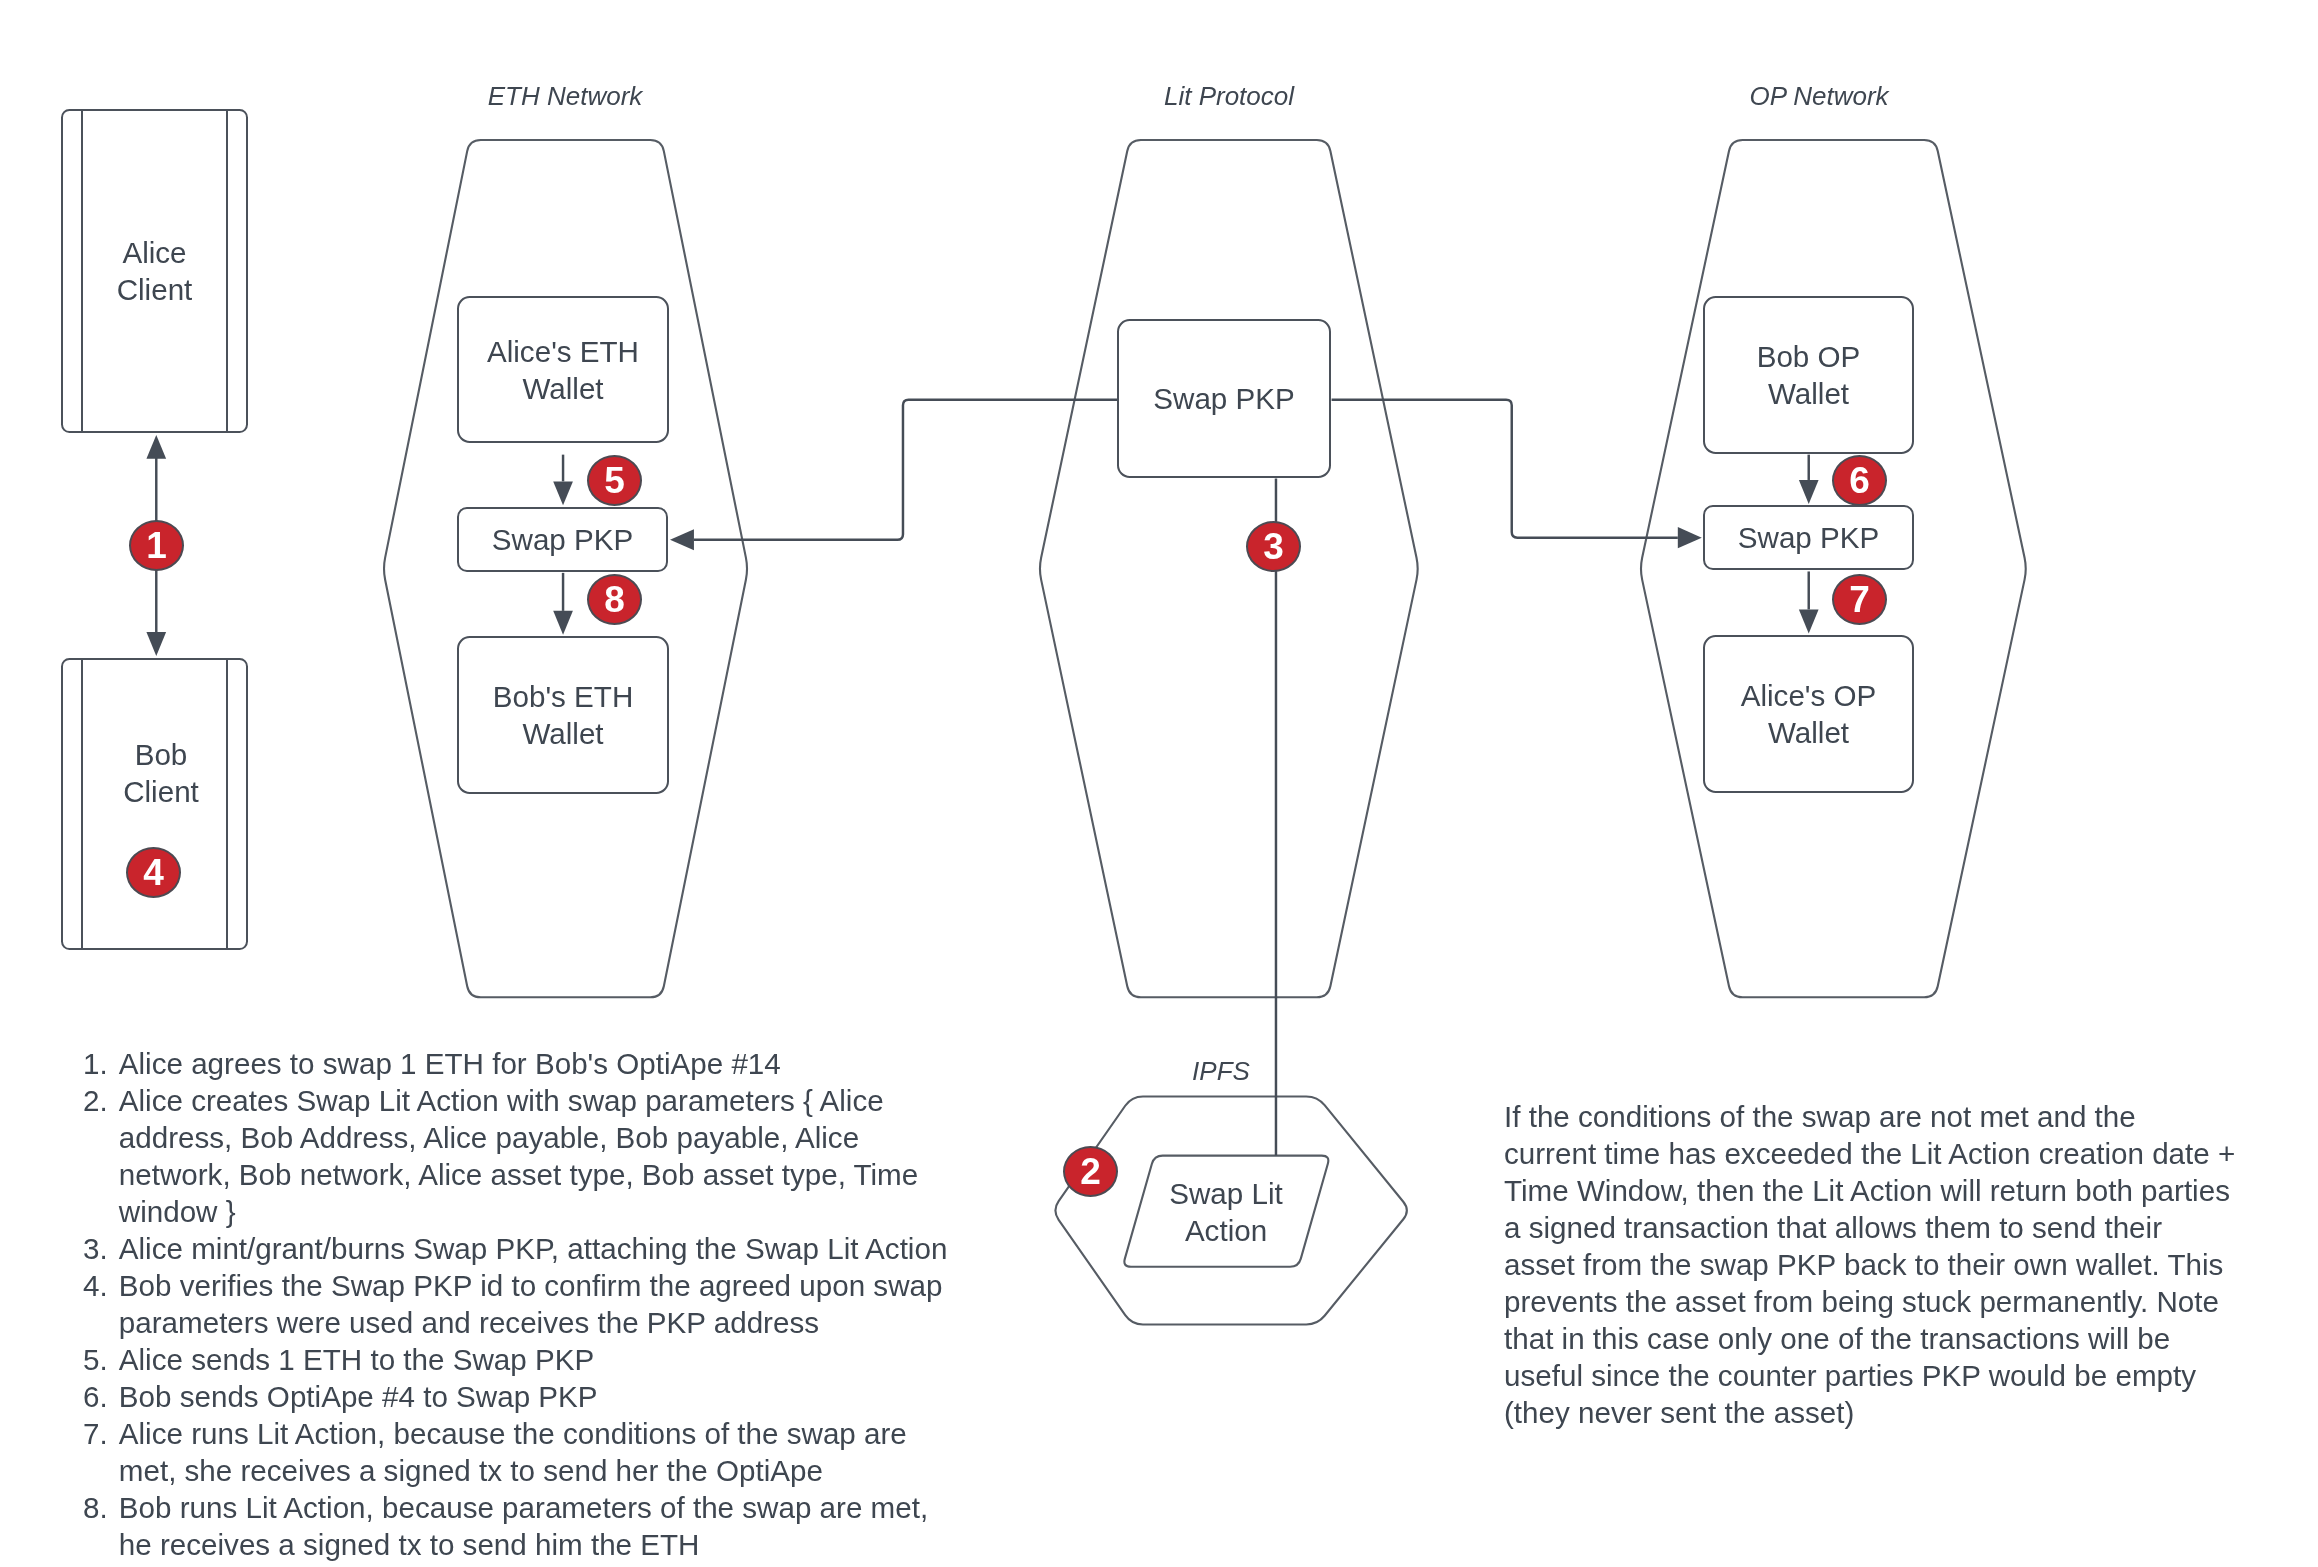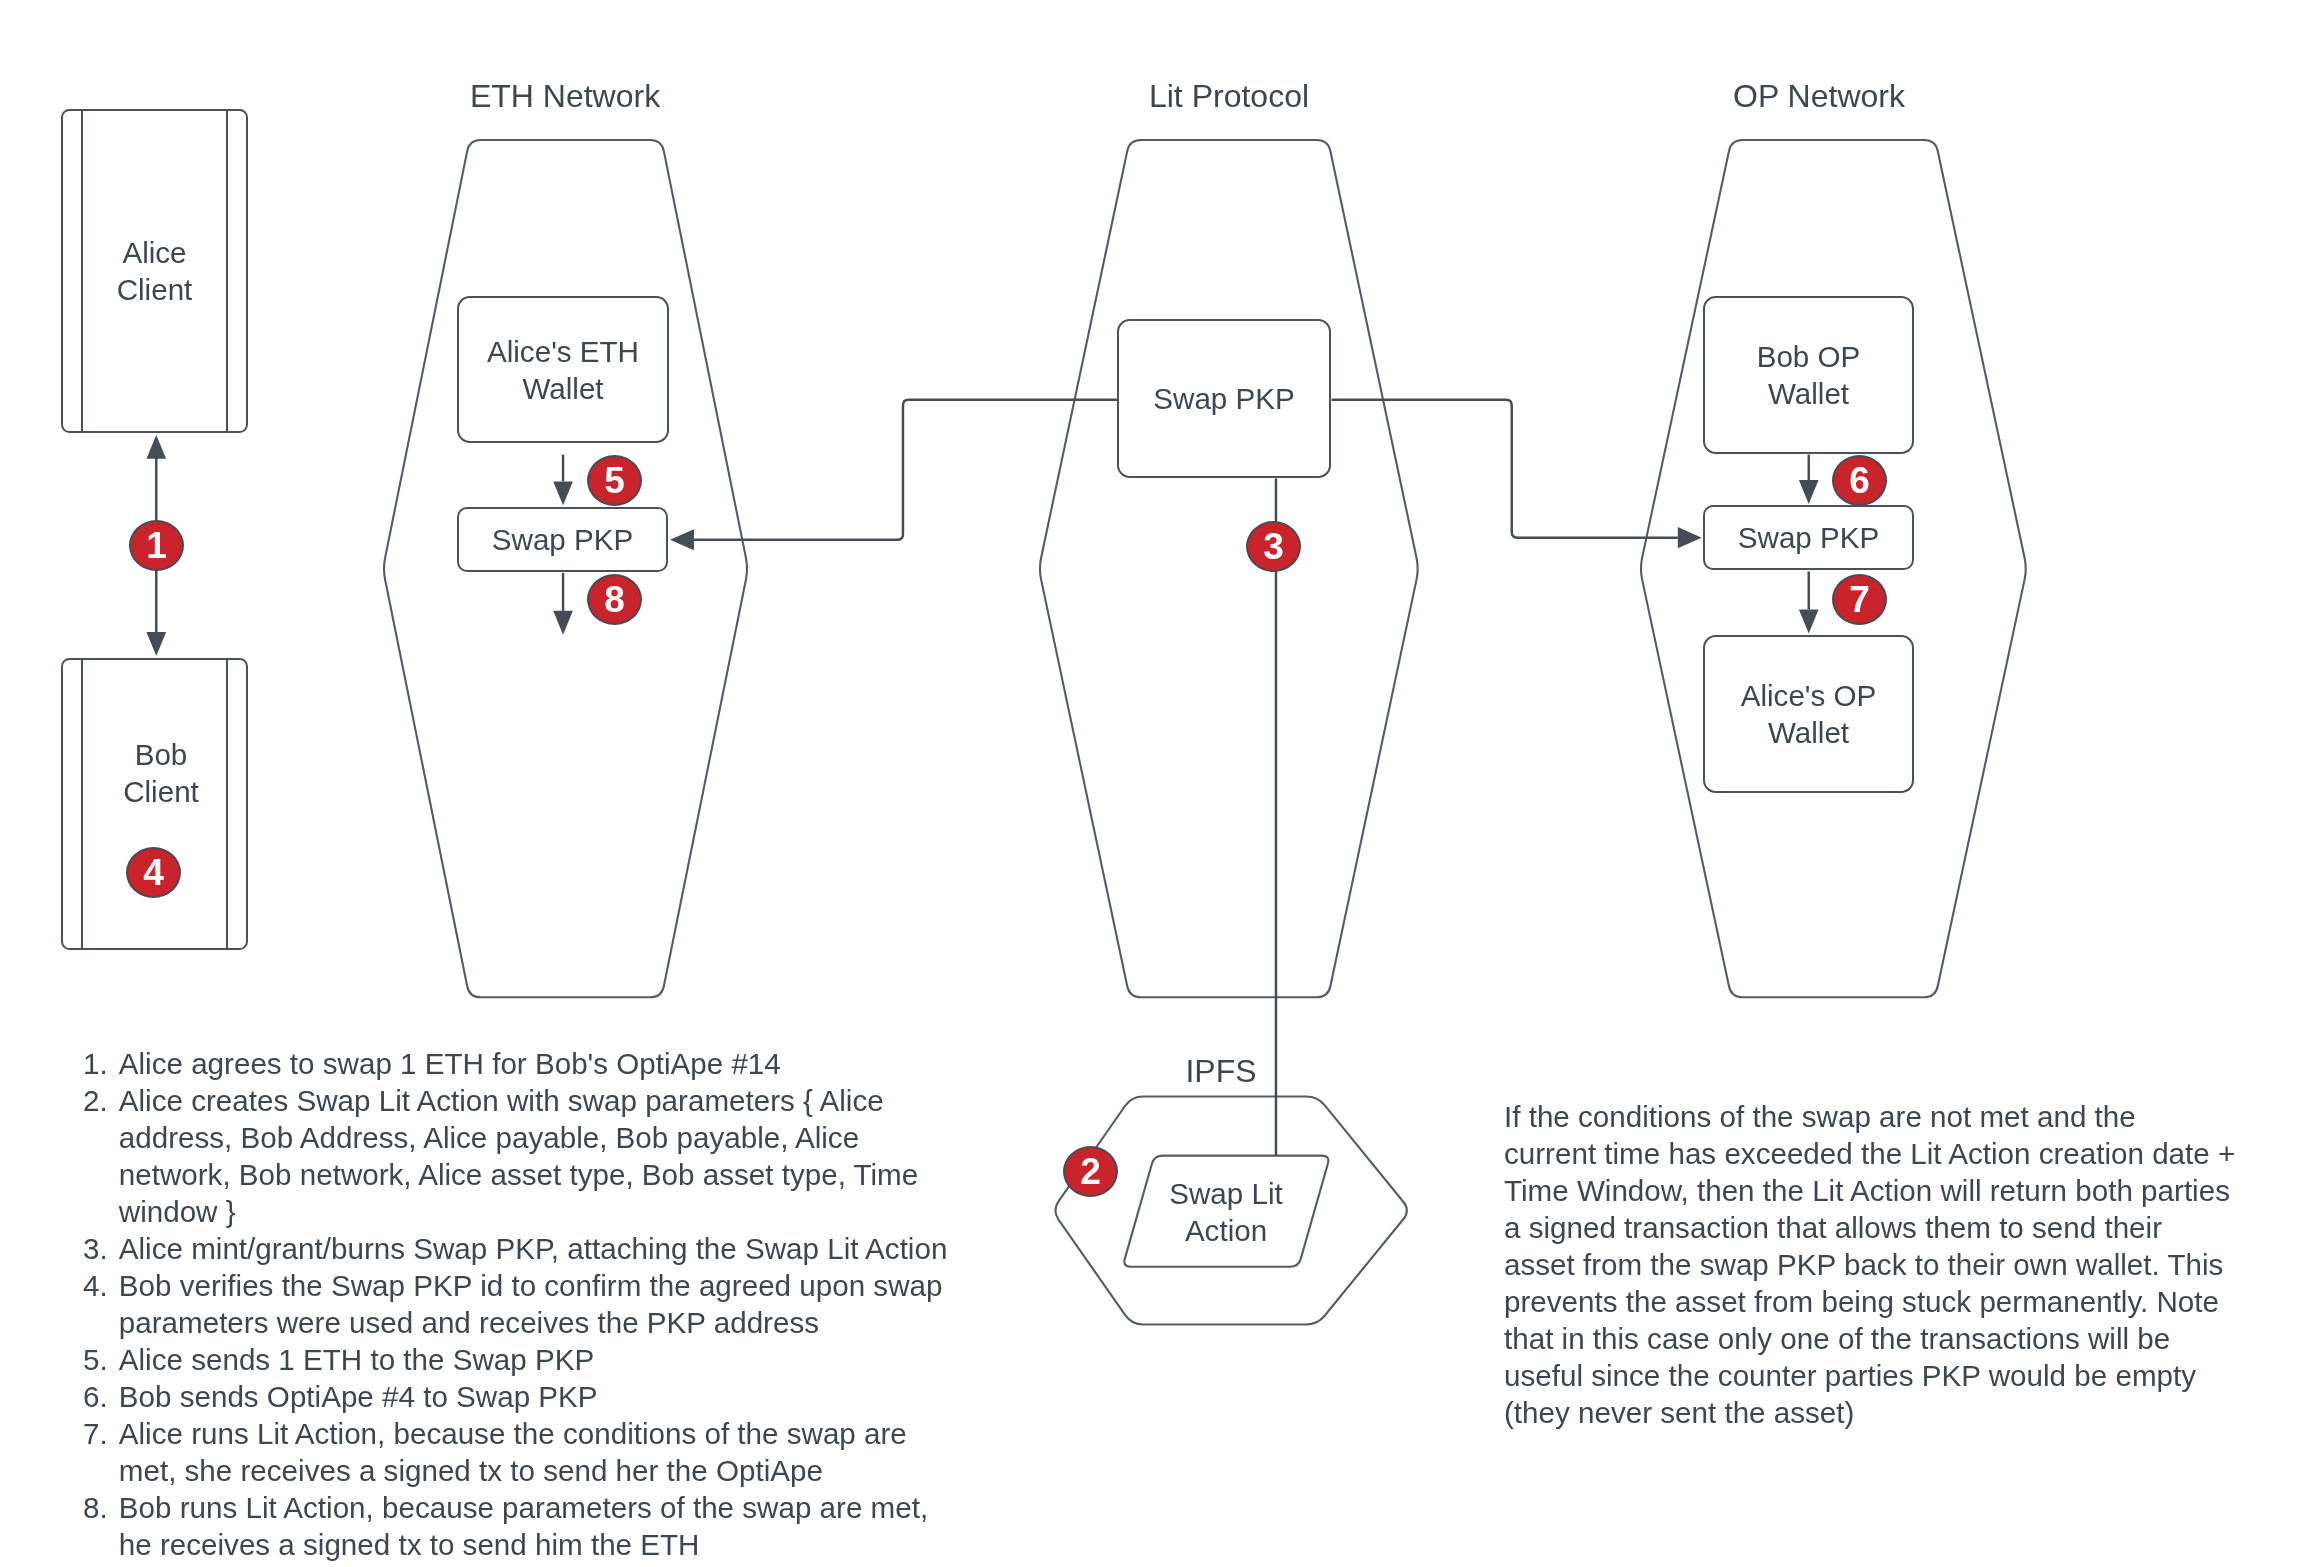--- a/index.html
+++ b/index.html
@@ -31,21 +31,21 @@
   .client .vline.r{right:17.6px;}
 
   .badge{
     position:absolute;width:55px;height:51px;border-radius:50%;
     background:var(--badge-red);border:2.1px solid var(--badge-border);box-sizing:border-box;
     display:flex;align-items:center;justify-content:center;
     color:#ffffff;font-size:37px;font-weight:bold;z-index:5;
   }
   .title{
     position:absolute;transform:translate(-50%,-50%);white-space:nowrap;
-    font-size:32px;color:var(--text);
+    font-size:26px;color:var(--text);font-style:italic;
   }
   .steps{
     position:absolute;left:63px;top:1029px;width:851px;margin:16px;
     padding-left:37px;font-size:29.6px;line-height:37px;color:var(--text);
   }
   .steps li{margin:0;padding:0 0 0 2.8px;}
   .failure{
     position:absolute;left:1504px;top:1098px;width:732px;
     font-size:29.6px;line-height:37px;color:var(--text);
   }
@@ -108,20 +108,23 @@
     <div class="vline r"></div>
     <span class="label" style="width:120px;margin-top:-63px;">Bob Client</span>
   </div>
 
   <div class="node" style="left:457px;top:296px;width:212px;height:147px;">
     <span class="label" style="width:176px;">Alice's ETH Wallet</span>
   </div>
   <div class="node" style="left:457px;top:507px;width:211px;height:65px;border-radius:9.9px;">
     <span class="label">Swap PKP</span>
   </div>
+  <div class="node" style="left:457px;top:636px;width:212px;height:158px;">
+    <span class="label" style="width:176px;">Bob's ETH Wallet</span>
+  </div>
 
   <div class="node" style="left:1117px;top:319px;width:214px;height:159px;">
     <span class="label">Swap PKP</span>
   </div>
 
   <div class="node" style="left:1703px;top:296px;width:211px;height:158px;">
     <span class="label" style="width:155px;">Bob OP Wallet</span>
   </div>
   <div class="node" style="left:1703px;top:505px;width:211px;height:65px;border-radius:9.9px;">
     <span class="label">Swap PKP</span>

